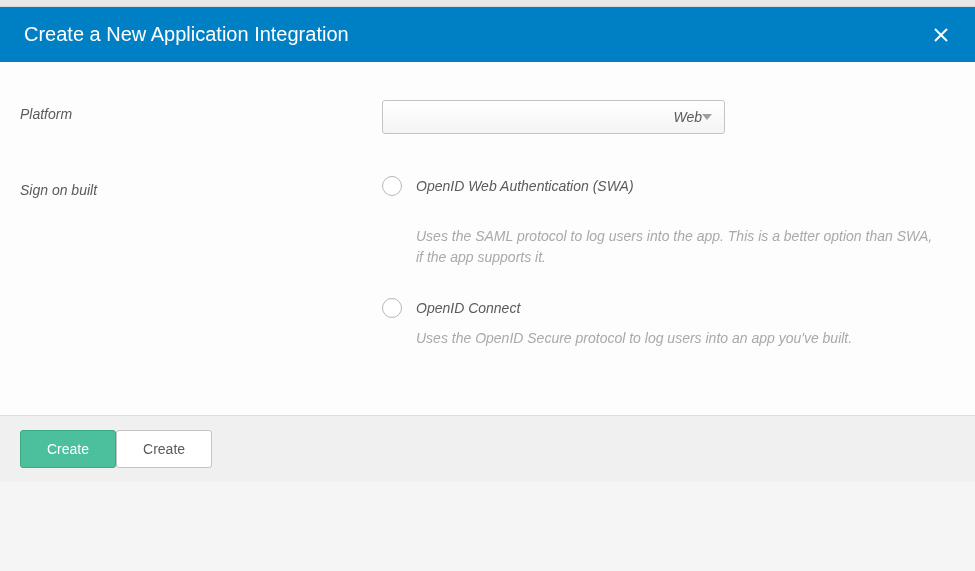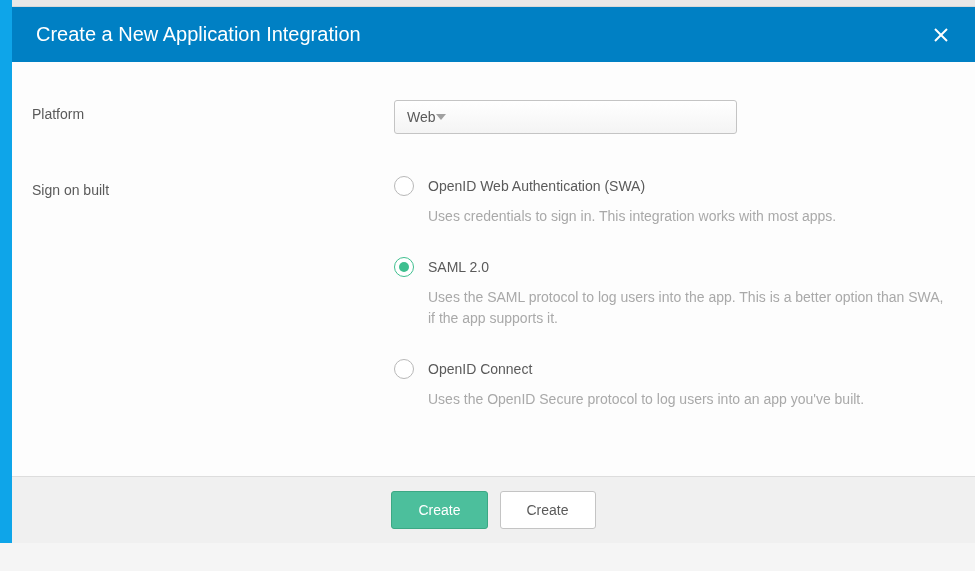--- a/index.html
+++ b/index.html
@@ -9,22 +9,21 @@
     }
     body {
       font-family: -apple-system, BlinkMacSystemFont, "Segoe UI", Helvetica, Arial, sans-serif;
       background: #f5f5f5;
       width: 975px;
       height: 571px;
       overflow: hidden;
     }
     .modal {
       width: 975px;
-      background: #0ea5e9;
-      padding-left: 12px;
+      background: #15803d;
     }
     .tab-stub {
       height: 7px;
       background: #e8e8e8;
       border-bottom: 1px solid #d8d8d8;
     }
     .header {
       background: #0080c4;
       color: #fff;
       padding: 16px 24px;
@@ -48,20 +47,21 @@
       stroke: #fff;
       stroke-width: 2;
     }
     .content {
       padding: 38px 20px 50px 20px;
       background: #fdfdfd;
     }
     .row {
       display: flex;
       margin-bottom: 42px;
+      font-style: italic;
     }
     .row:last-child {
       margin-bottom: 0;
     }
     .label-col {
       width: 362px;
       flex-shrink: 0;
       font-size: 14px;
       color: #5a5a5a;
       padding-top: 6px;
@@ -71,21 +71,21 @@
     }
     .select {
       width: 343px;
       border: 1px solid #c4c4c4;
       border-radius: 3px;
       background: linear-gradient(#ffffff, #f4f4f4);
       padding: 8px 12px;
       font-size: 14px;
       color: #5a5a5a;
       display: flex;
-      justify-content: flex-start;
+      justify-content: flex-end;
       align-items: center;
       cursor: pointer;
     }
     .caret-down {
       width: 0;
       height: 0;
       border-left: 5px solid transparent;
       border-right: 5px solid transparent;
       border-top: 6px solid #a0a0a0;
     }
@@ -131,22 +131,22 @@
       font-size: 14px;
       color: #a9a9a9;
       line-height: 1.5;
       max-width: 520px;
     }
     .footer {
       background: #f0f0f0;
       border-top: 1px solid #dddddd;
       padding: 14px 20px;
       display: flex;
-      justify-content: center;
-      gap: 12px;
+      justify-content: flex-start;
+      gap: 0;
     }
     .btn {
       padding: 10px 26px;
       font-size: 14px;
       border-radius: 3px;
       cursor: pointer;
       border: 1px solid transparent;
     }
     .btn-primary {
       background: #4cbf9c;
@@ -189,30 +189,23 @@
 
     <div class="row">
       <div class="label-col">Sign on built</div>
       <div class="field-col">
 
         <div class="radio-option">
           <div class="radio-head">
             <span class="radio-circle"></span>
             <span class="radio-label">OpenID Web Authentication (SWA)</span>
           </div>
-          <div class="radio-desc">Uses credentials to sign in. This integration works with most apps.</div>
         </div>
 
         <div class="radio-option">
-          <div class="radio-head">
-            <span class="radio-circle selected">
-              <span class="radio-dot"></span>
-            </span>
-            <span class="radio-label">SAML 2.0</span>
-          </div>
           <div class="radio-desc">Uses the SAML protocol to log users into the app. This is a better option than SWA, if the app supports it.</div>
         </div>
 
         <div class="radio-option">
           <div class="radio-head">
             <span class="radio-circle"></span>
             <span class="radio-label">OpenID Connect</span>
           </div>
           <div class="radio-desc">Uses the OpenID Secure protocol to log users into an app you've built.</div>
         </div>

